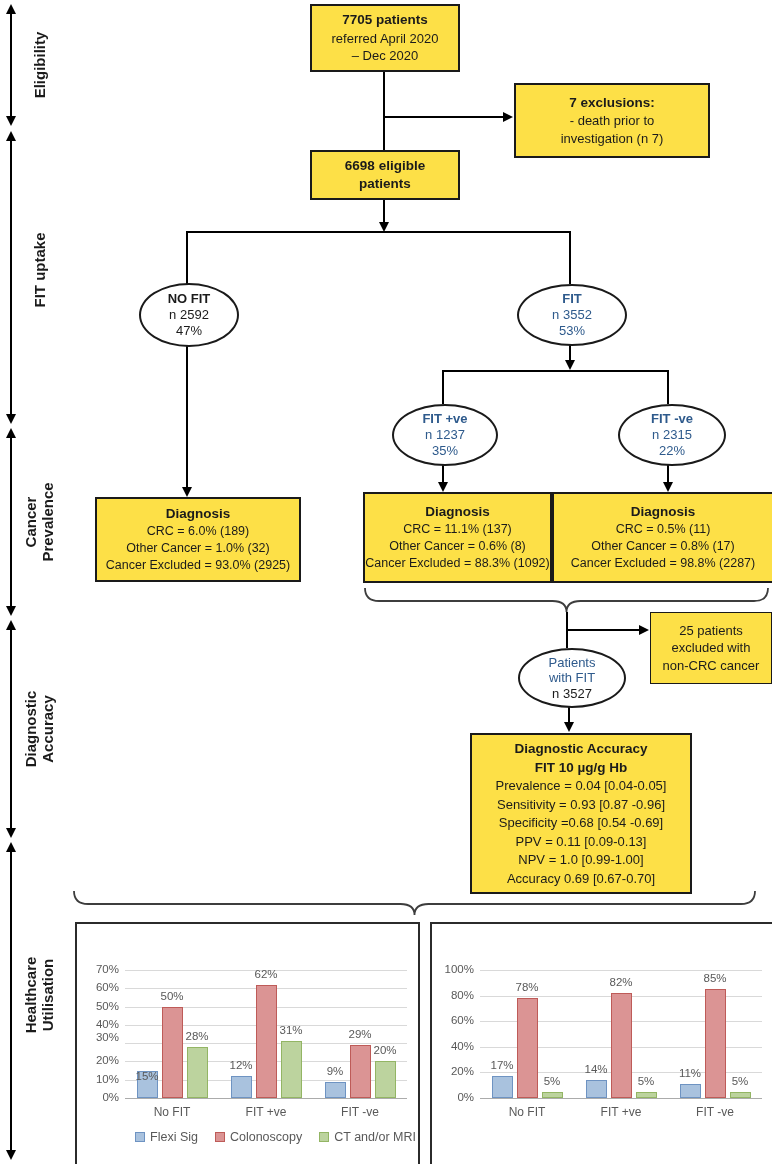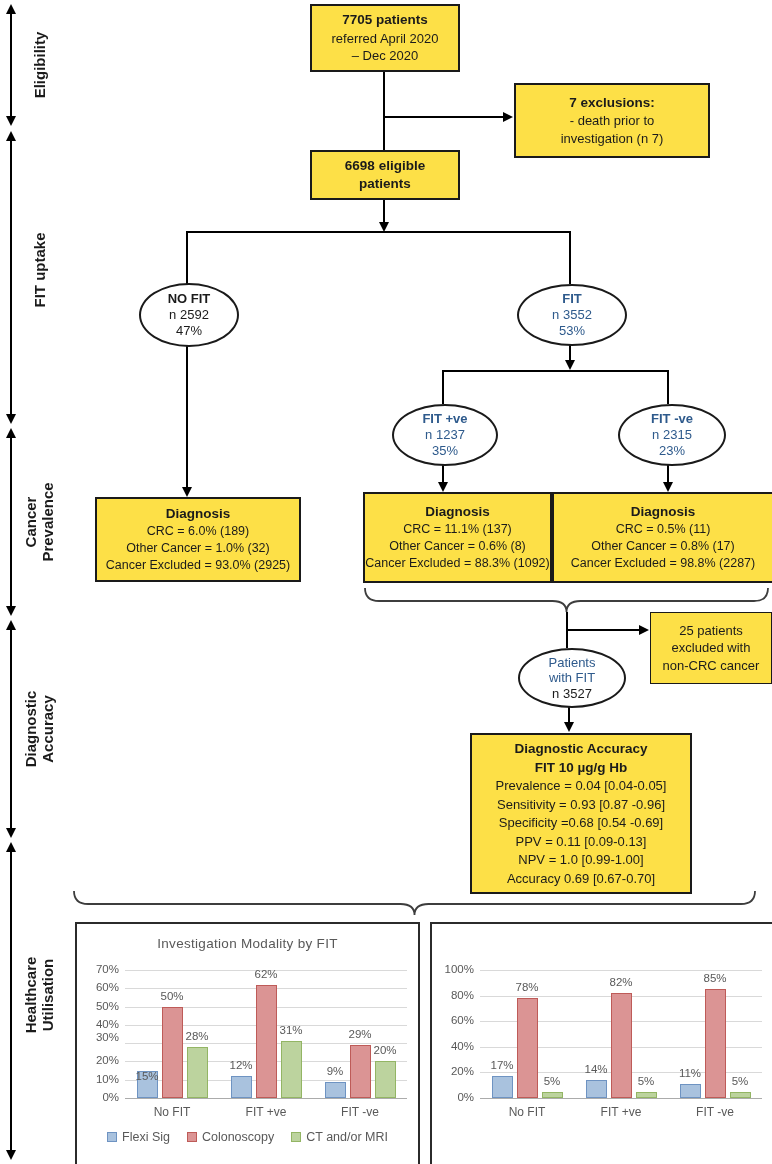--- a/index.html
+++ b/index.html
@@ -36,21 +36,21 @@
   .chart{position:absolute;top:922px;width:341px;height:240px;border:2px solid #2b2b2b;background:#fff;}
   .ch-title{position:absolute;left:0;width:100%;top:12px;text-align:center;
             font-size:13.5px;color:#595959;letter-spacing:.3px;}
   .grid{position:absolute;height:1px;background:#d9d9d9;}
   .grid.base{background:#ababab;}
   .ytick{position:absolute;left:2px;width:40px;text-align:right;font-size:11.5px;color:#595959;}
   .bar{position:absolute;box-sizing:border-box;}
   .dlabel{position:absolute;text-align:center;font-size:11.5px;color:#595959;}
   .xtick{position:absolute;text-align:center;font-size:12px;color:#595959;}
   .ch-legend{position:absolute;left:0;width:100%;top:206px;display:flex;
-             justify-content:center;align-items:center;gap:17px;}
+             justify-content:center;align-items:center;gap:17px;padding-left:28px;}
   .lg-item{display:flex;align-items:center;gap:5px;font-size:12.5px;color:#595959;}
   .lg-sw{width:10px;height:10px;box-sizing:border-box;}
   svg.brace{position:absolute;overflow:visible;}
 </style>
 </head>
 <body>
 
 <div id="root">
 
   <div class="side-arrow" style="top:4px;height:122px">
@@ -160,21 +160,21 @@
 
   <div class="ellipse" style="left:392px;top:404px;width:102px;height:58px">
     <div class="t blue">FIT +ve</div>
     <div class="blue">n 1237</div>
     <div class="blue">35%</div>
   </div>
 
   <div class="ellipse" style="left:618px;top:404px;width:104px;height:58px">
     <div class="t blue">FIT -ve</div>
     <div class="blue">n 2315</div>
-    <div class="blue">23%</div>
+    <div class="blue">22%</div>
   </div>
 
   <div class="fbox" style="left:95px;top:497px;width:202px;height:81px;font-size:12.5px">
     <div class="t">Diagnosis</div>
     <div>CRC = 6.0% (189)</div>
     <div>Other Cancer = 1.0% (32)</div>
     <div>Cancer Excluded = 93.0% (2925)</div>
   </div>
 
   <div class="fbox" style="left:363px;top:492px;width:185px;height:87px;font-size:12.5px">
@@ -208,21 +208,20 @@
     <div class="t">FIT 10 µg/g Hb</div>
     <div>Prevalence = 0.04 [0.04-0.05]</div>
     <div>Sensitivity = 0.93 [0.87 -0.96]</div>
     <div>Specificity =0.68 [0.54 -0.69]</div>
     <div>PPV = 0.11 [0.09-0.13]</div>
     <div>NPV = 1.0 [0.99-1.00]</div>
     <div>Accuracy 0.69 [0.67-0.70]</div>
   </div>
 
   <div class="chart" style="left:75px">
-      <div class="ch-title">Investigation Modality by FIT</div>
       <div class="grid base" style="left: 48px; width: 282px; top: 174px;"></div>
       <div class="ytick" style="top: 167px;">0%</div>
       <div class="grid" style="left: 48px; width: 282px; top: 155.714px;"></div>
       <div class="ytick" style="top: 148.714px;">10%</div>
       <div class="grid" style="left: 48px; width: 282px; top: 137.429px;"></div>
       <div class="ytick" style="top: 130.429px;">20%</div>
       <div class="grid" style="left: 48px; width: 282px; top: 119.143px;"></div>
       <div class="ytick" style="top: 107px;">30%</div>
       <div class="grid" style="left: 48px; width: 282px; top: 100.857px;"></div>
       <div class="ytick" style="top: 93.8571px;">40%</div>

